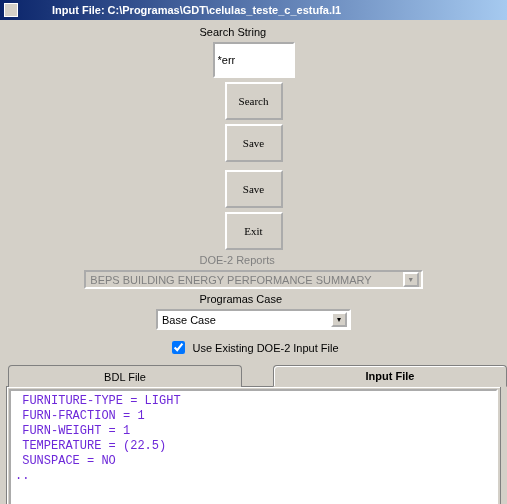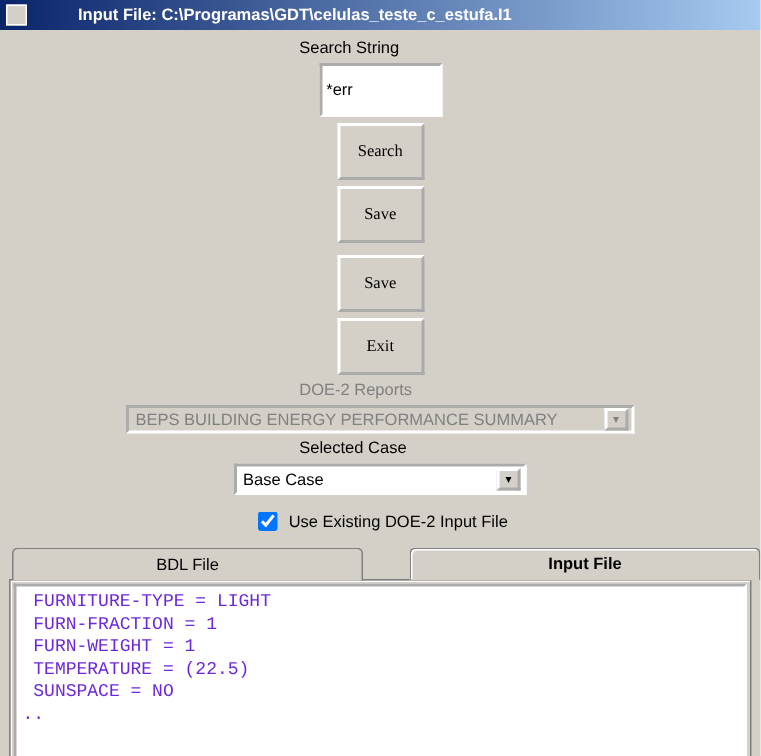--- a/index.html
+++ b/index.html
@@ -144,21 +144,21 @@
 
 <div class="form-row">
   <span class="label disabled">DOE-2 Reports</span>
   <div class="select disabled" style="flex:1; display:flex; align-items:center; padding:0 2px 0 4px;">
     <span style="flex:1; overflow:hidden;">BEPS BUILDING ENERGY PERFORMANCE SUMMARY</span>
     <span style="width:16px;height:15px;background:#d4d0c8;border:2px outset #fff;display:flex;align-items:center;justify-content:center;font-size:8px;">▾</span>
   </div>
 </div>
 
 <div class="form-row">
-  <span class="label">Selected Case</span>
+  <span class="label">Programas Case</span>
   <div class="select" style="width:195px; display:flex; align-items:center; padding:0 2px 0 4px;">
     <span style="flex:1">Base Case</span>
     <span style="width:16px;height:15px;background:#d4d0c8;border:2px outset #fff;display:flex;align-items:center;justify-content:center;font-size:8px;">▾</span>
   </div>
   <span style="width:12px"></span>
   <label class="check-row">
     <input type="checkbox" checked="" style="">
     <span>Use Existing DOE-2 Input File</span>
   </label>
 </div>

